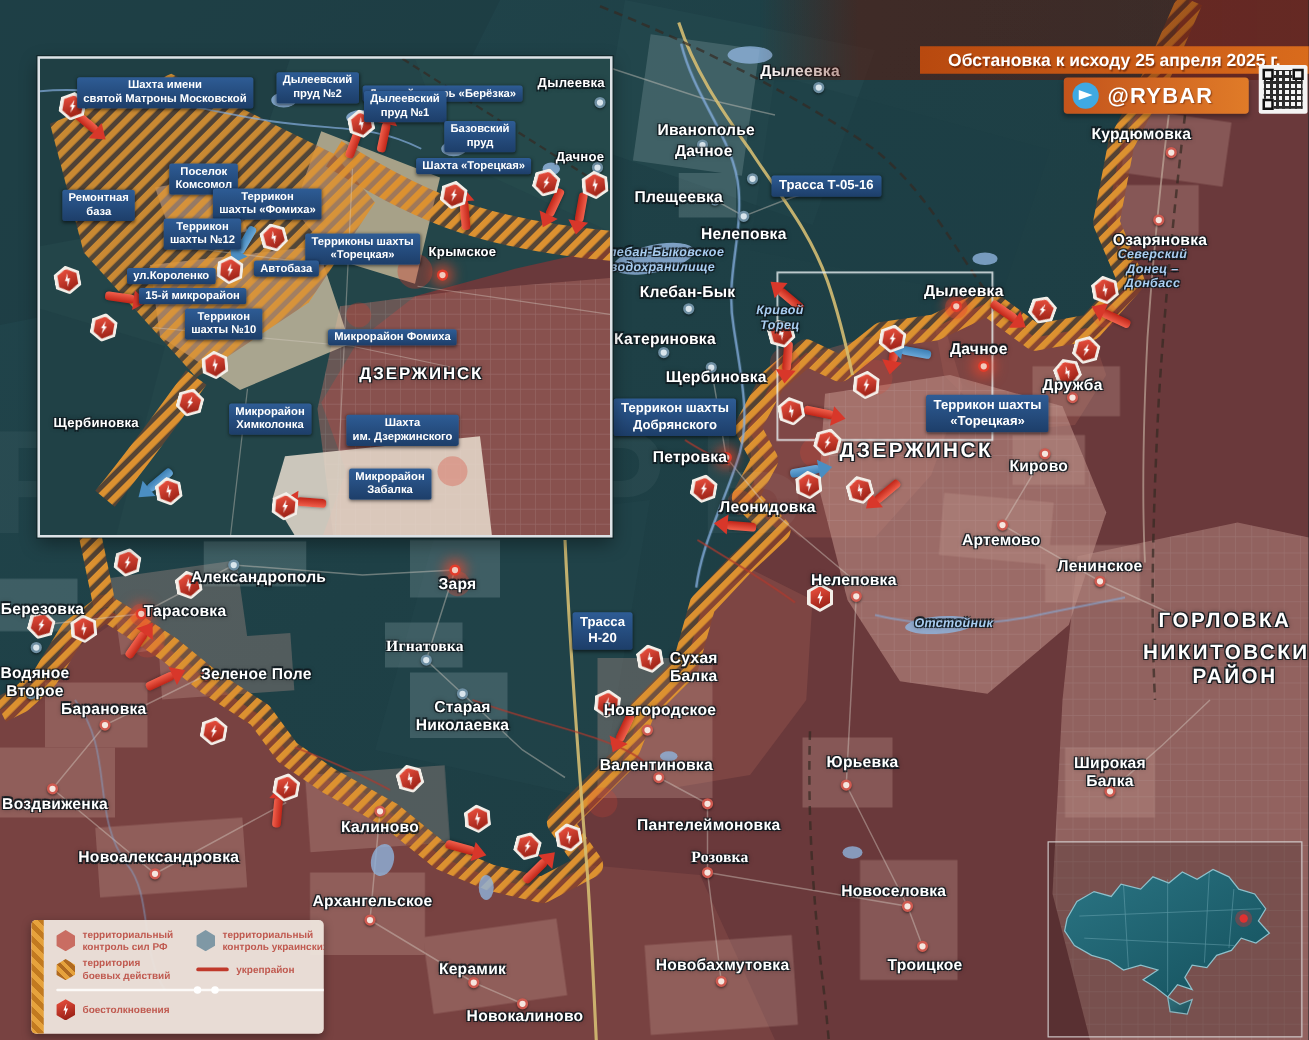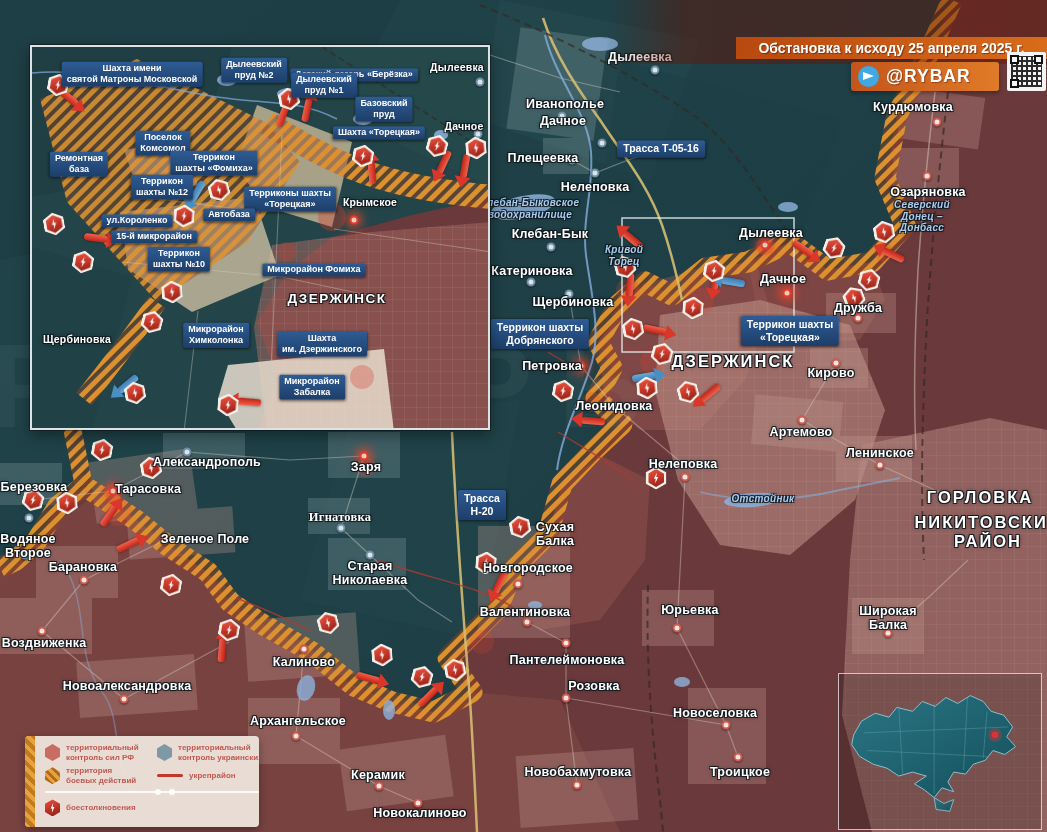--- a/index.html
+++ b/index.html
@@ -432,21 +432,21 @@
       <div class="lbl big" style="left: 980px; top: 497px;">ГОРЛОВКА</div>
       <div class="lbl big" style="left: 988px; top: 532px;">НИКИТОВСКИЙ
 РАЙОН</div>
       <div class="lbl water" style="left: 763px; top: 499px;">Отстойник</div>
       <div class="lbl" style="left: 683px; top: 464px;">Нелеповка</div>
       <div class="lbl" style="left: 888px; top: 618px;">Широкая
 Балка</div>
       <div class="lbl" style="left: 690px; top: 610px;">Юрьевка</div>
       <div class="lbl" style="left: 525px; top: 612px;">Валентиновка</div>
       <div class="lbl" style="left: 567px; top: 660px;">Пантелеймоновка</div>
-      <div class="lbl" style="left: 594px; top: 686px;">Розовка</div>
+      <div class="lbl" style="left: 576px; top: 686px; font-family: Liberation Serif, serif;">Розовка</div>
       <div class="lbl" style="left: 715px; top: 713px;">Новоселовка</div>
       <div class="lbl" style="left: 740px; top: 772px;">Троицкое</div>
       <div class="lbl" style="left: 578px; top: 772px;">Новобахмутовка</div>
       <div class="lbl" style="left: 528px; top: 568px;">Новгородское</div>
       <div class="lbl" style="left: 555px; top: 534px;">Сухая
 Балка</div>
       <div class="lbl" style="left: 366px; top: 467px;">Заря</div>
       <div class="lbl" style="left: 340px; top: 517px; font-family: Liberation Serif, serif;">Игнатовка</div>
       <div class="lbl" style="left: 370px; top: 573px;">Старая
 Николаевка</div>

